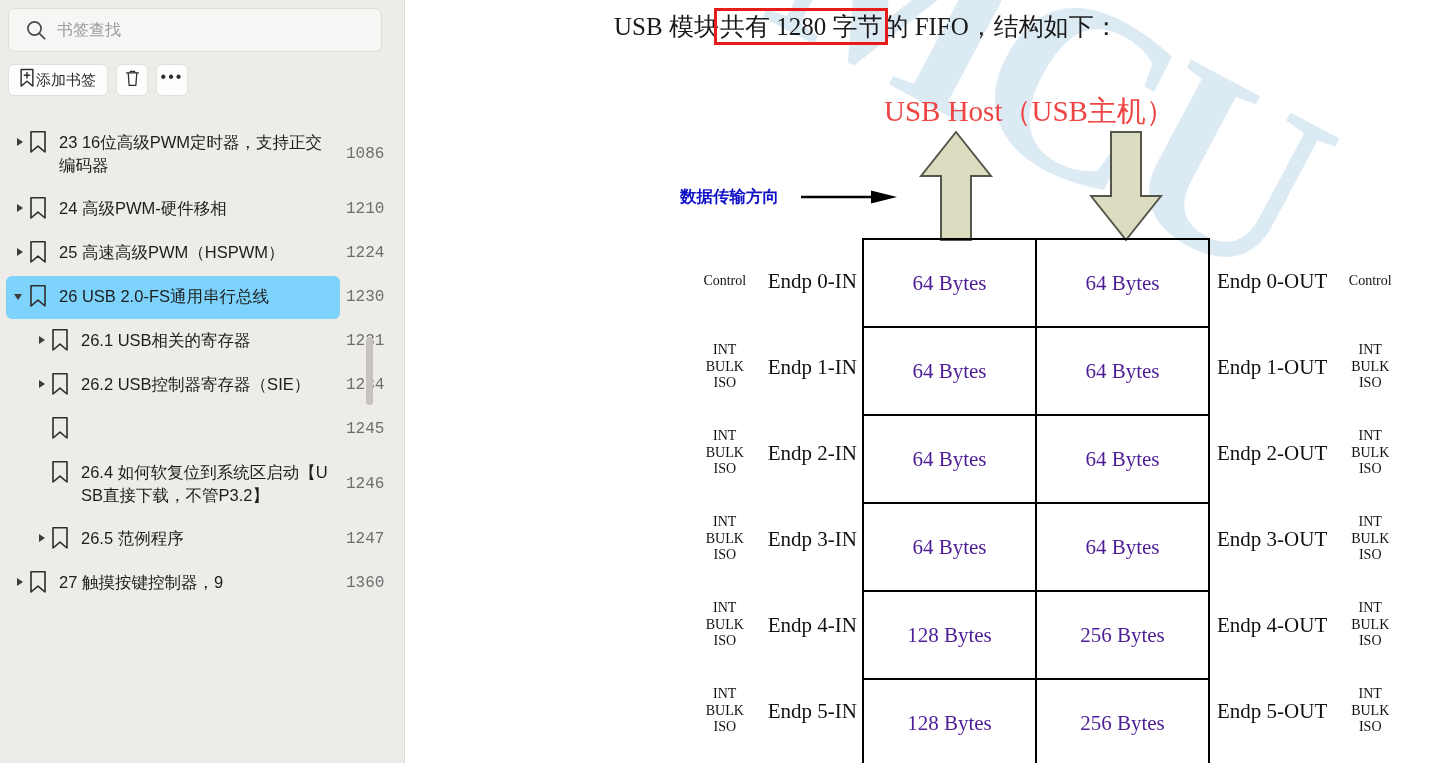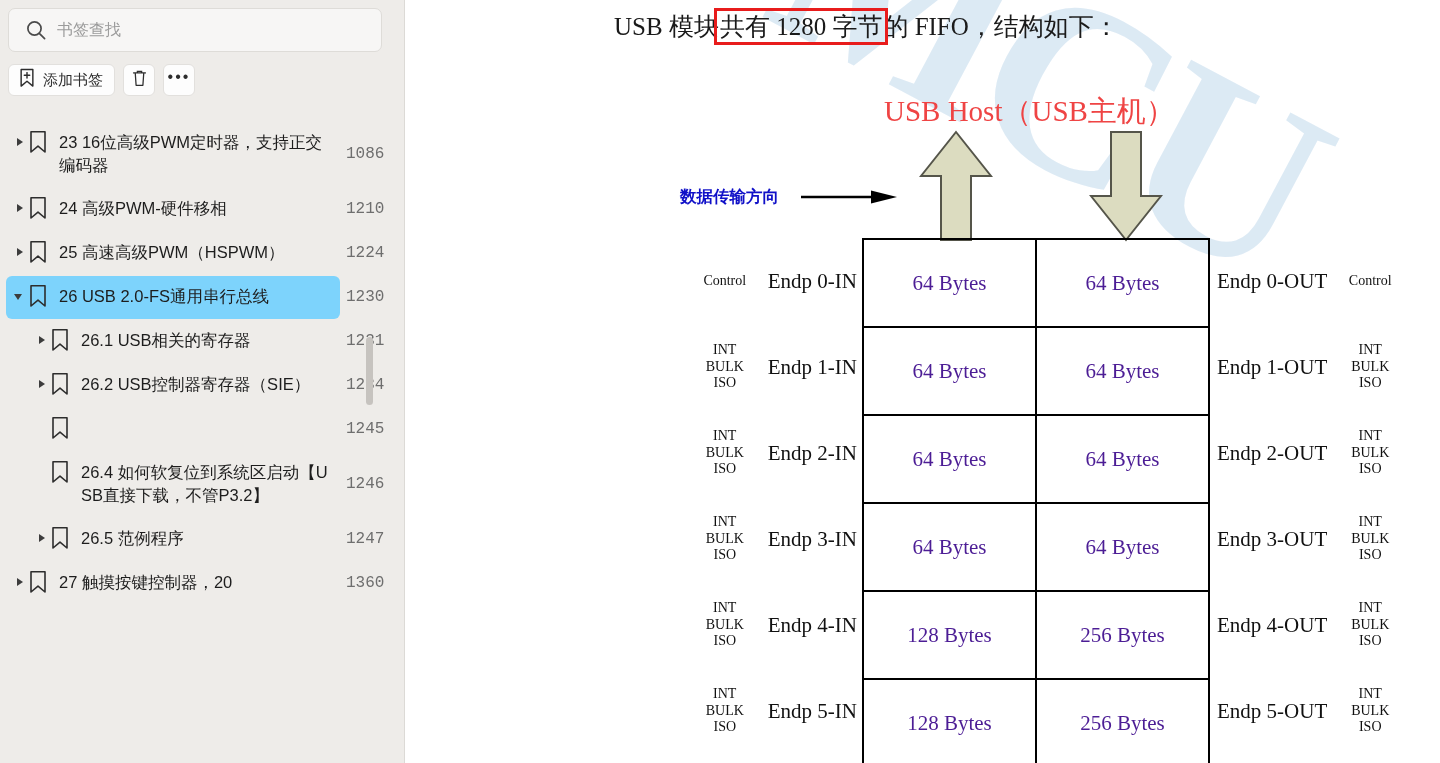--- a/index.html
+++ b/index.html
@@ -71,21 +71,21 @@
     align-items: center;
     justify-content: center;
     height: 32px;
     background: #fdfdfd;
     border: 1px solid #e2e0dd;
     border-radius: 6px;
     box-sizing: border-box;
     cursor: pointer;
     color: #2d2d2d;
   }
-  .tb-btn.labelled { padding: 0 11px 0 9px; gap: 7px; }
+  .tb-btn.labelled { padding: 0 11px 0 9px; }
   .tb-btn.square { width: 32px; }
   .tb-label { font-size: 15px; white-space: nowrap; }
   .dots { letter-spacing: 2px; font-size: 16px; line-height: 1; position: relative; top: -3px; }
 
   .bm-list {
     position: absolute;
     left: 0; right: 0;
     top: 121px;
     bottom: 0;
     overflow: hidden;
@@ -432,21 +432,21 @@
               <path d="M3 1.8 H17 V22 L10 16.2 L3 22 Z" fill="none" stroke="#2d2d2d" stroke-width="1.6" stroke-linejoin="round"></path>
             </svg></span>
           <span class="bm-text">26.5  范例程序</span>
           <span class="bm-page">1247</span>
         </div>
         <div class="bm-row lvl1">
           <span class="twisty collapsed"></span>
           <span class="bm-icon"><svg viewBox="0 0 20 24" width="20" height="24">
               <path d="M3 1.8 H17 V22 L10 16.2 L3 22 Z" fill="none" stroke="#2d2d2d" stroke-width="1.6" stroke-linejoin="round"></path>
             </svg></span>
-          <span class="bm-text">27  触摸按键控制器，20</span>
+          <span class="bm-text">27  触摸按键控制器，9</span>
           <span class="bm-page">1360</span>
         </div>
       </div>
 
     <div class="sb-track">
       <div class="sb-thumb"></div>
     </div>
   </aside>
 
   <main class="doc">

